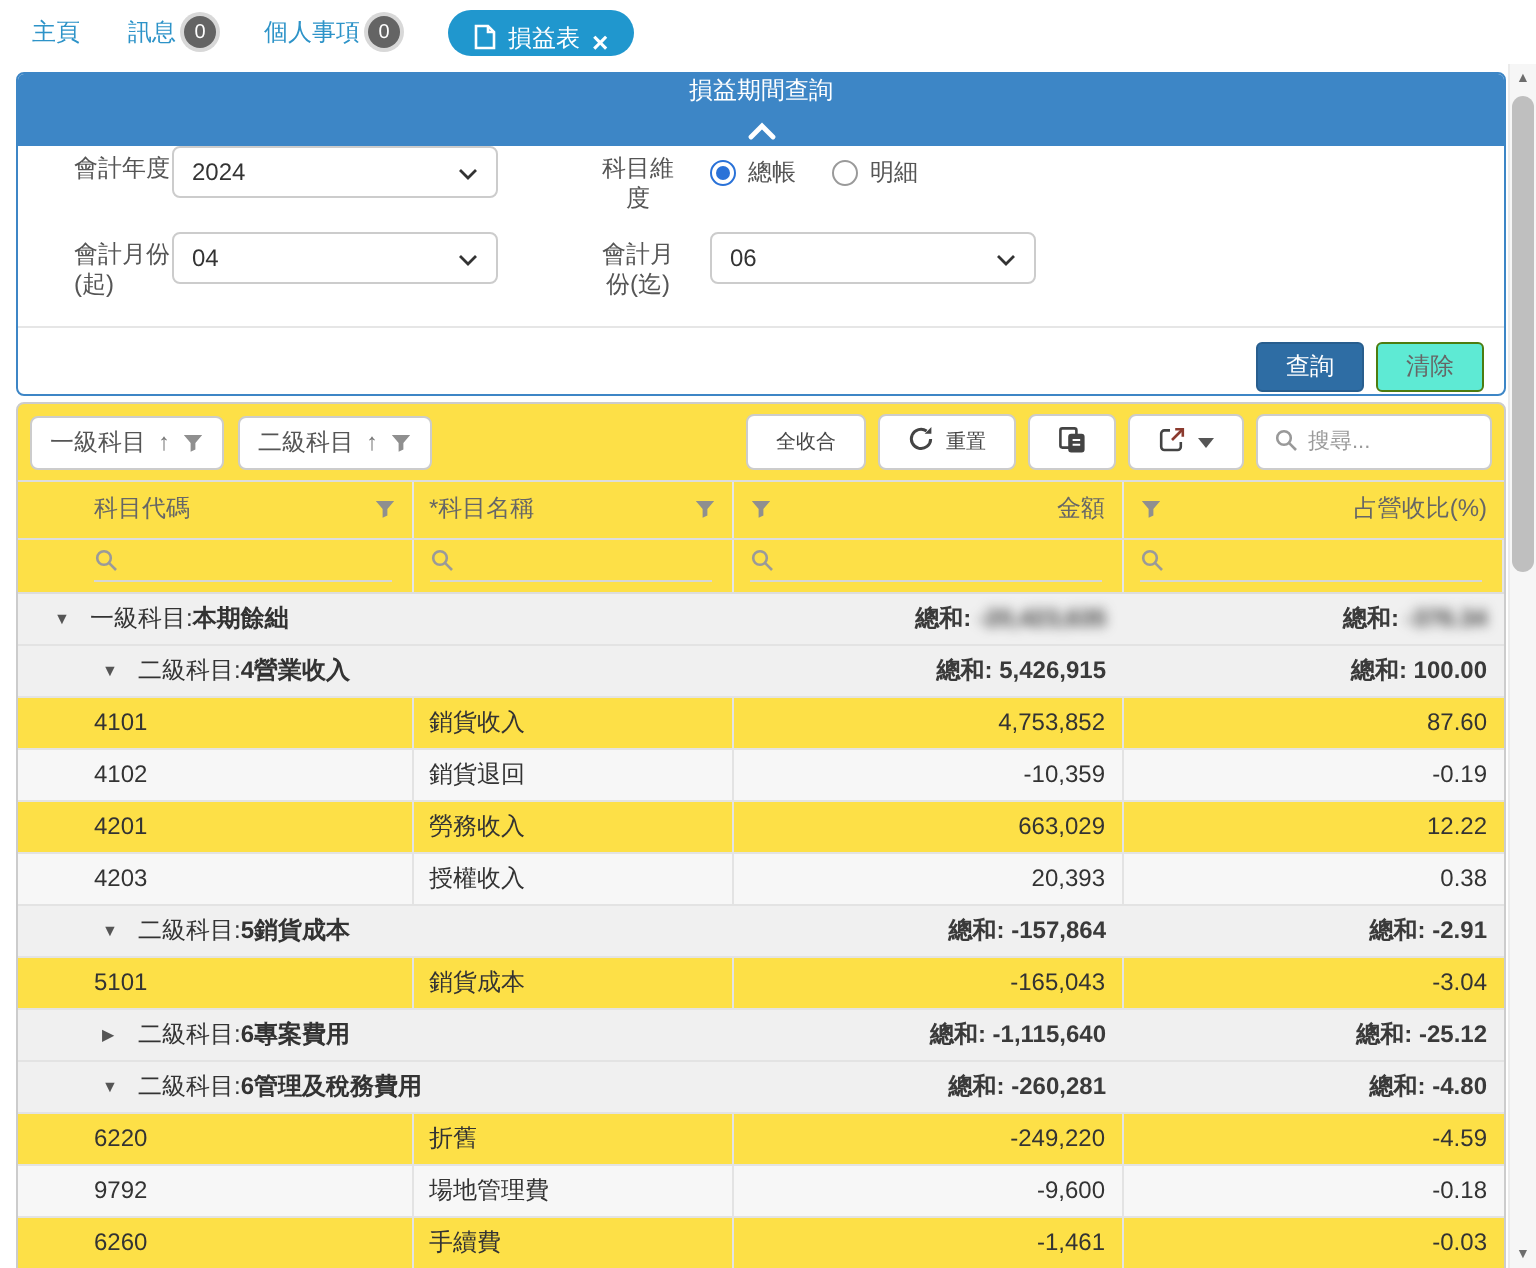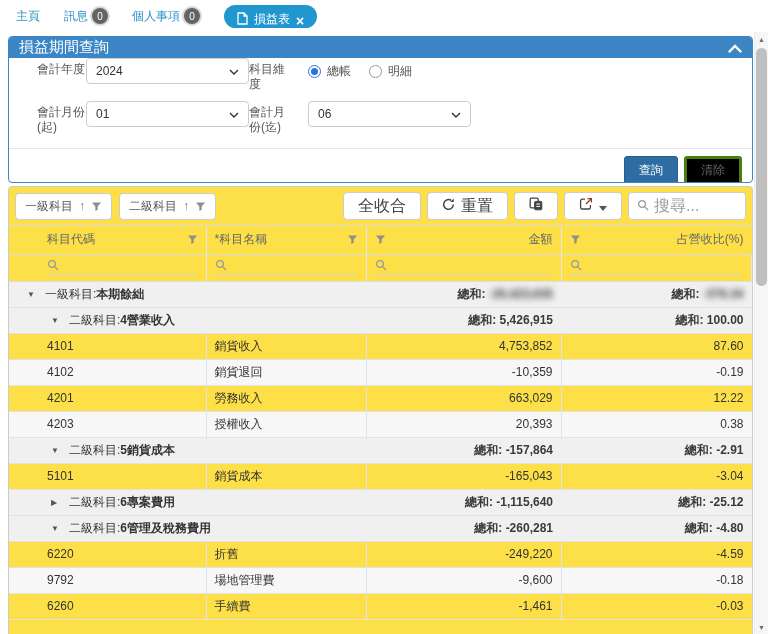--- a/index.html
+++ b/index.html
@@ -13,50 +13,50 @@
   .tabbar{height:32px; display:flex; align-items:center; padding-left:16px; gap:24px;}
   .tab{display:flex; align-items:center; gap:4px; color:var(--link); font-size:12px; cursor:pointer;}
   .badge{width:16px; height:16px; border-radius:50%; background:#646464; color:#fff; font-size:10px;
          display:flex; align-items:center; justify-content:center; box-shadow:0 0 0 2px #d8d8d8;}
   .tab-pill{display:flex; align-items:flex-end; gap:6px; background:var(--tab-active); color:#fff;
             border-radius:13px; height:23px; padding:0 13px; font-size:12px; cursor:pointer;}
   .tab-pill .x{font-size:14px; font-weight:bold; line-height:1; cursor:pointer;}
 
   
   .panel{margin:4px 15px 0 8px; border:1px solid var(--accent); border-radius:4px; overflow:hidden;}
-  .panel-hd{background:var(--accent); color:#fff; height:21px; padding:0 10px; font-size:15px;
-            display:flex; align-items:center; justify-content:space-between; cursor:pointer;}
+  .panel-hd{background:var(--accent); color:#fff; height:36px; padding:0 10px; font-size:12px;
+            display:flex; align-items:center; justify-content:space-between; cursor:pointer;flex-direction:column;}
   .panel-bd{height:124px; position:relative;}
   .frow{display:flex; align-items:flex-start; margin:0 0 9px 28px; min-height:26px;}
   .flabel{width:49px; color:#555; line-height:1.25; padding-top:4px;}
-  .flabel.c2{width:46px; text-align:left;}
+  .flabel.c2{width:46px; margin-left:47px; text-align:center;}
   .sel{width:163px; height:26px; border:1px solid #ccc; border-radius:4px; background:#fff;
        display:flex; align-items:center; justify-content:space-between; padding:0 9px; cursor:pointer;}
   .radios{display:flex; gap:18px; padding-top:5px; margin-left:13px; color:#555;}
   .radio-opt{display:flex; align-items:center; gap:6px; cursor:pointer;}
   .rdo{width:13px; height:13px; border-radius:50%; border:1px solid #9a9a9a; background:#fff; position:relative;}
   .rdo.on{border-color:#2a72d8;}
   .rdo.on::after{content:""; position:absolute; left:2px; top:2px; width:7px; height:7px; border-radius:50%; background:#2a72d8;}
   .btnrow{border-top:1px solid #e6e6e6; margin-top:13px; padding:7px 10px 0; display:flex; justify-content:flex-end; gap:6px;}
   .btn{font-size:12px; border-radius:3px; padding:5px 14px; cursor:pointer; line-height:1.1;}
   .btn.primary{background:var(--btn-primary); border:1px solid #285e8e; color:#fff;}
-  .btn.light{background:#000000; border:3px solid #4d7c0f; color:#666;}
+  .btn.light{background:#5eead4; border:1px solid #4d7c0f; color:#666;}
 
   
   .grid{margin:3px 15px 0 8px; border:1px solid #ccc; border-radius:4px 4px 0 0; height:528px; overflow:hidden; background:#fde047;}
   .gtoolbar{display:flex; align-items:center; padding:5px 6px; border-bottom:1px solid #ddd;}
   .chip{border:1px solid #ccc; border-radius:4px; height:27px; padding:0 9px; margin-right:7px;
         display:flex; align-items:center; gap:6px; color:#555; background:#fff; cursor:pointer;}
   .chip .arrow{color:#777; font-size:12px;}
   .tools{margin-left:auto; display:flex; align-items:center; gap:6px;}
   .tbtn{height:28px; border:1px solid #ccc; border-radius:4px; background:#fff; color:#444;
-        padding:0 14px; display:flex; align-items:center; gap:6px; font-size:16px; cursor:pointer;}
+        padding:0 14px; display:flex; align-items:center; gap:6px; font-size:10px; cursor:pointer;}
   .search{height:28px; width:118px; border:1px solid #ccc; border-radius:4px; background:#fff;
           display:flex; align-items:center; gap:5px; padding:0 8px;}
-  .search input{border:none; outline:none; width:100%; font-size:16px; color:#333; background:transparent;}
+  .search input{border:none; outline:none; width:100%; font-size:11px; color:#333; background:transparent;}
   .search input::placeholder{color:#9a9a9a;}
 
   table{width:100%; border-collapse:collapse; table-layout:fixed; font-size:12px;}
   th,td{overflow:hidden; white-space:nowrap;}
   thead th{height:28px; border-bottom:1px solid #ddd; border-right:1px solid #e5e5e5; font-weight:normal;}
   thead th:last-child, tbody td:last-child{border-right:none;}
   .h{display:flex; align-items:center; padding:0 8px; color:#666;}
   .h.first{padding-left:38px;}
   .h .fun{margin-left:auto; display:flex; cursor:pointer;}
   .h.r .fun{margin-left:0;}
@@ -135,21 +135,21 @@
         </span>
         <span class="radio-opt">
           <span class="rdo"></span>
           <span>明細</span>
         </span>
       </div>
     </div>
     <div class="frow">
       <span class="flabel">會計月份(起)</span>
       <div class="sel">
-        <span>01</span>
+        <span>04</span>
         <span><svg width="10" height="6" viewBox="0 0 10 6">
               <path d="M1 1l4 4 4-4" stroke="#333" stroke-width="1.4" fill="none"></path>
             </svg></span>
       </div>
       <span class="flabel c2">會計月份(迄)</span>
       <div class="sel" style="margin-left:13px">
         <span>06</span>
         <span><svg width="10" height="6" viewBox="0 0 10 6">
               <path d="M1 1l4 4 4-4" stroke="#333" stroke-width="1.4" fill="none"></path>
             </svg></span>

